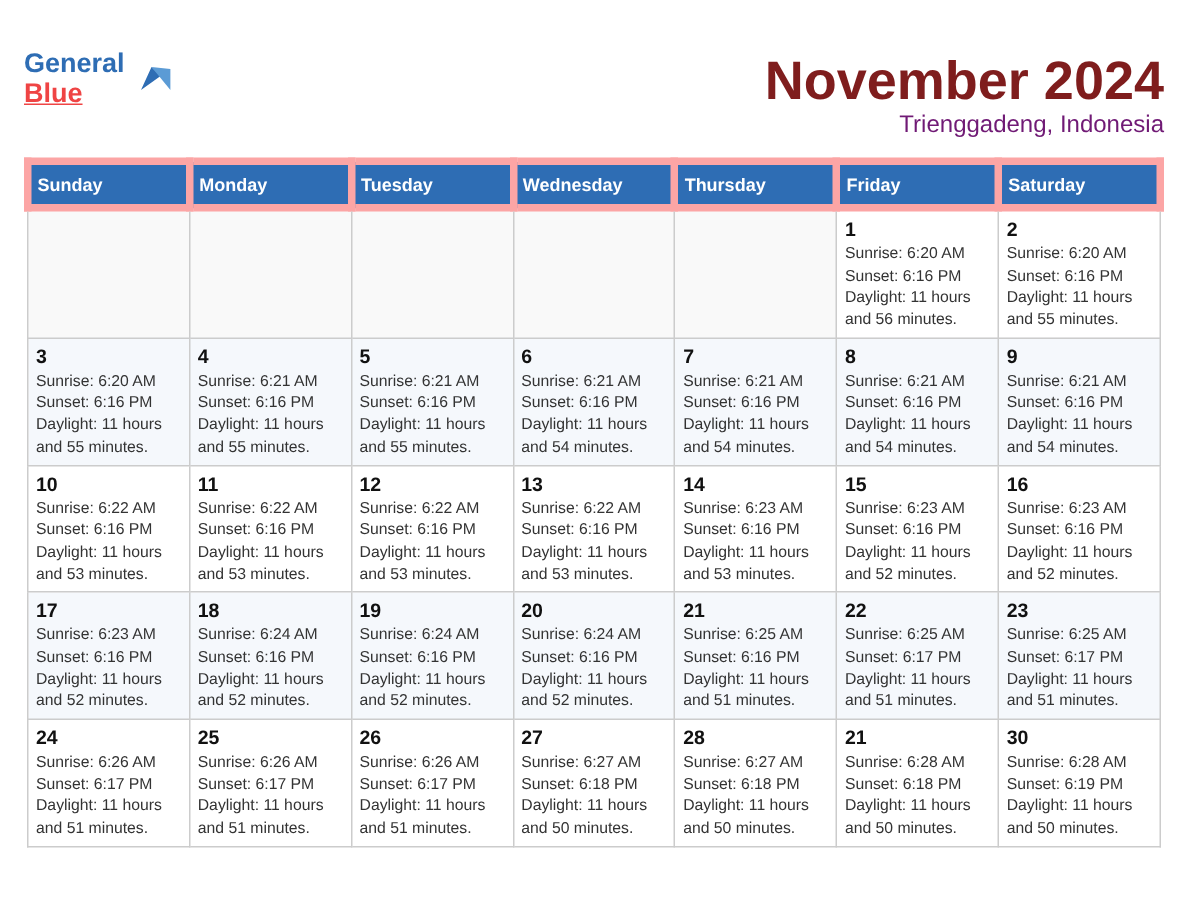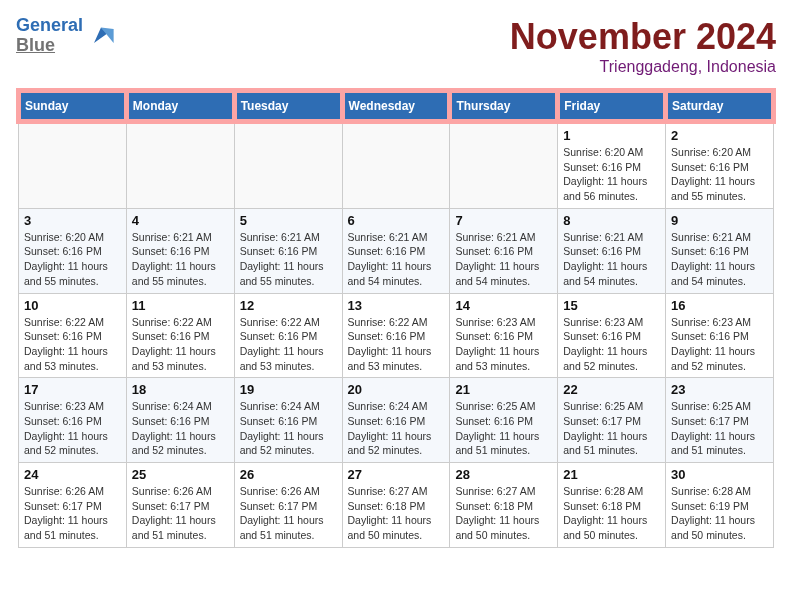--- a/index.html
+++ b/index.html
@@ -8,20 +8,21 @@
       background: #fff;
       width: 792px;
       min-height: 612px;
       padding: 16px;
     }
     .header {
       display: flex;
       justify-content: space-between;
       align-items: flex-start;
       margin-bottom: 12px;
+      margin-top: 17px;
     }
     .logo {
       display: flex;
       align-items: center;
     }
     .logo-text {
       font-size: 18px;
       font-weight: bold;
       color: #1a1a2e;
       line-height: 1.1;
@@ -88,21 +89,21 @@
     }
   </style>
 </head>
 <body>
 
 <div class="header">
   <div class="logo">
     <div>
       <div class="logo-text">
         <span>General</span><br>
-        <span style="color:#737373;text-decoration:underline;">Blue</span>
+        <span style="color:#ef4444;text-decoration:underline;">Blue</span>
       </div>
     </div>
     <svg class="logo-icon" viewBox="0 0 40 40" xmlns="http://www.w3.org/2000/svg">
       <polygon points="10,30 20,8 30,18 38,10" fill="#2e6db4"></polygon>
       <polygon points="20,8 38,10 38,30" fill="#5b9bd5"></polygon>
     </svg>
   </div>
   <div class="title-block">
     <div class="month-title">November 2024</div>
     <div class="location">Trienggadeng, Indonesia</div>

